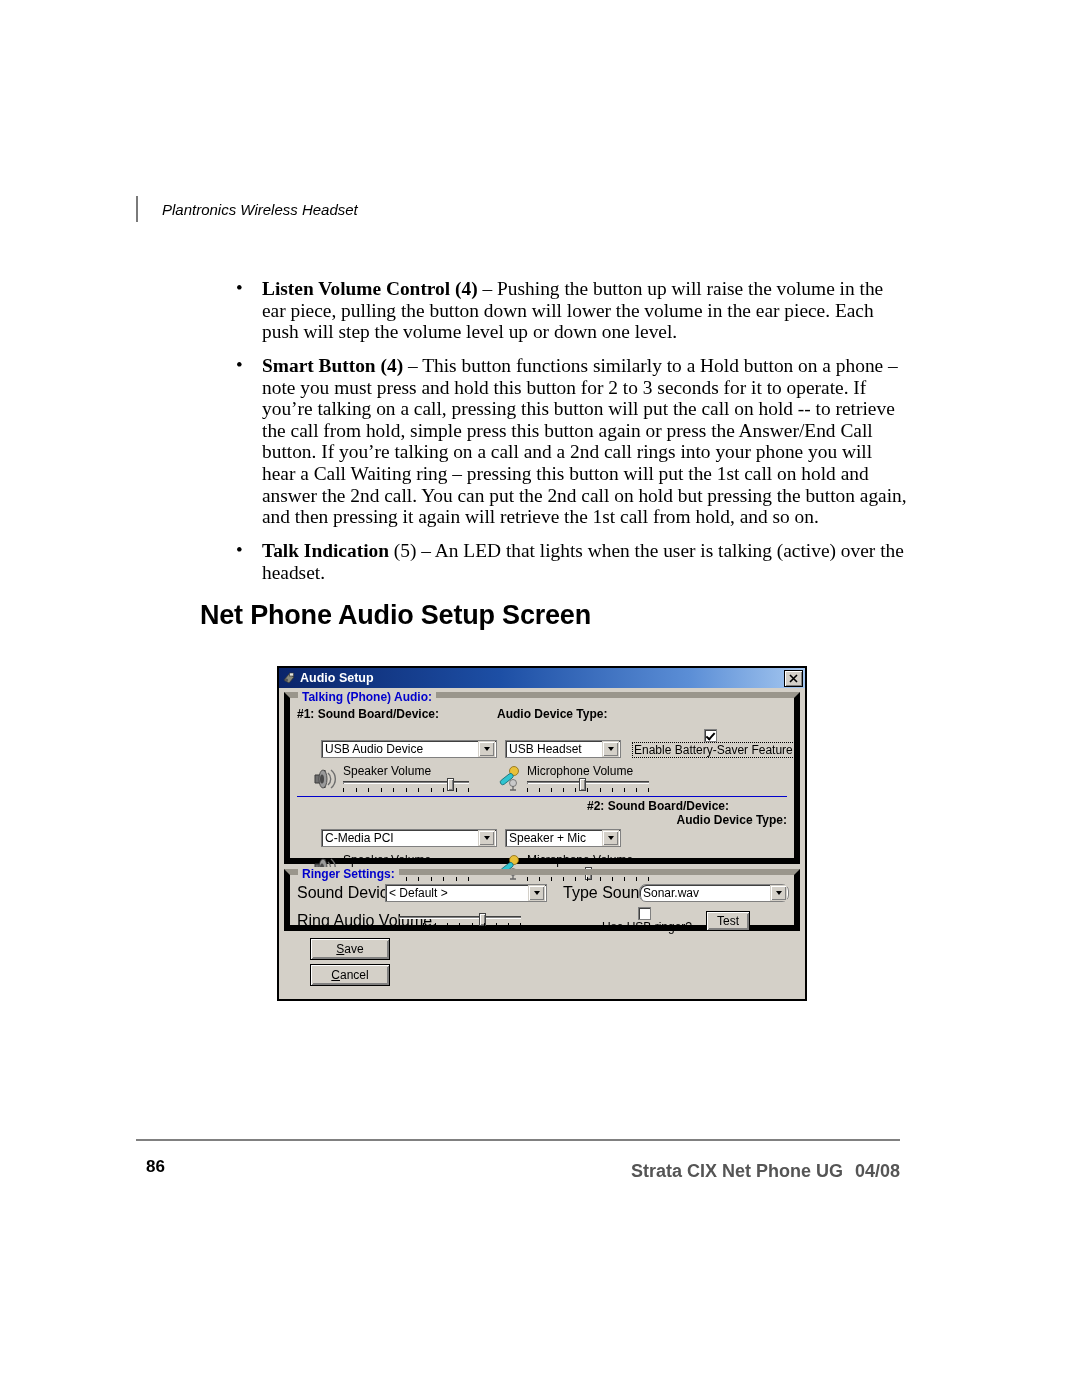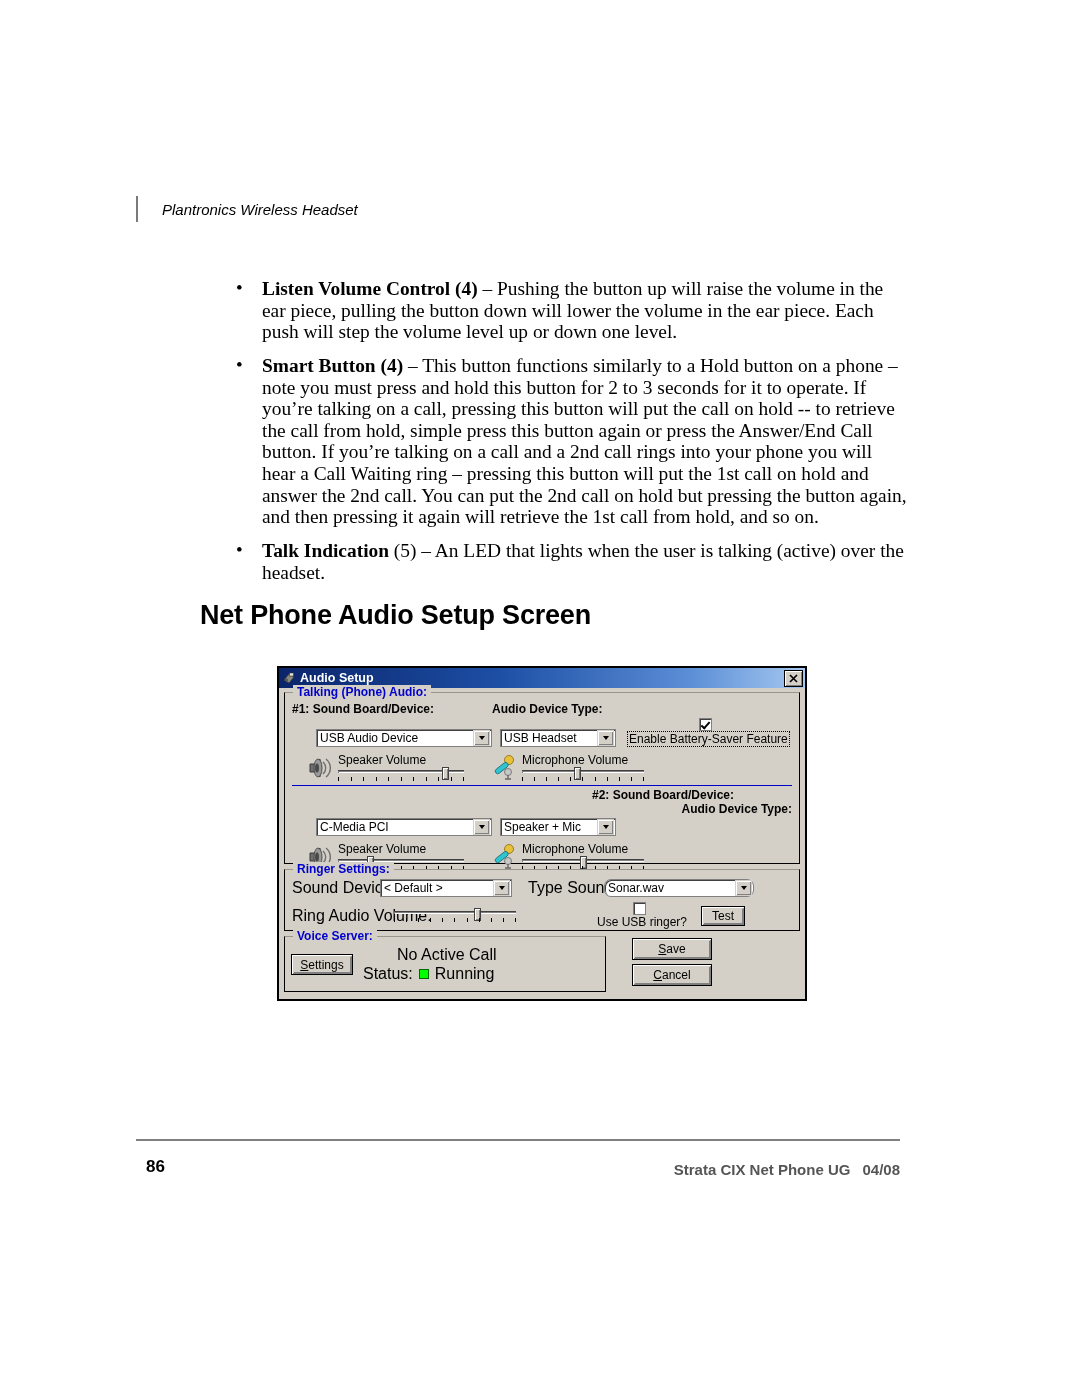--- a/index.html
+++ b/index.html
@@ -125,21 +125,21 @@
     font-weight: bold; font-size: 11px; line-height: 1;
     color: #000;
     cursor: default;
     flex: none;
   }
 
   .dlg-body { padding: 4px 5px 5px 5px; }
 
   
   .groupbox {
-    border: 1px solid #000000;
+    border: 6px solid #000000;
     border-top-color: #9a968c;
     position: relative;
     margin-bottom: 5px;
     padding: 9px 7px 6px 7px;
     box-sizing: border-box;
   }
   .groupbox > .legend {
     position: absolute;
     top: -8px; left: 8px;
     background: #d4d0c8;
@@ -293,21 +293,21 @@
     font-weight: bold;
     font-size: 17px;
     color: #000;
   }
   .footer-right {
     position: absolute;
     right: 180px;
     top: 1161px;
     font-family: "Liberation Sans", sans-serif;
     font-weight: bold;
-    font-size: 15px;
+    font-size: 18px;
     color: #555;
     white-space: nowrap;
   }
   .footer-right .date { margin-left: 12px; }
 </style>
 </head>
 <body>
 
 <div class="page-header">
   <div class="header-sub">Plantronics Wireless Headset</div>
@@ -352,21 +352,21 @@
   <div class="dlg-body">
 
     <div class="groupbox" style="height:172px;">
       <span class="legend">Talking (Phone) Audio:</span>
 
       <div class="row" style="align-items:flex-end;">
         <span class="lbl-bold" style="width:200px;">#1:  Sound Board/Device:</span>
         <span class="lbl-bold">Audio Device Type:</span>
       </div>
 
-      <div class="row" style="margin-top:2px;">
+      <div class="row" style="margin-top:8px;">
         <span style="width:24px;flex:none;"></span>
         <span class="combo" style="width:176px;flex:none;">
           <span class="val">USB Audio Device</span>
           <span class="arrow">
               <i></i>
             </span>
         </span>
         <span style="width:8px;flex:none;"></span>
         <span class="combo" style="width:116px;flex:none;">
           <span class="val">USB Headset</span>
@@ -536,21 +536,21 @@
           </span>
         </span>
       </div>
     </div>
 
     <div class="groupbox" style="height:62px;">
       <span class="legend">Ringer Settings:</span>
 
       <div class="row" style="align-items:center;">
         <span class="lbl" style="width:88px;flex:none;">Sound Device:</span>
-        <span class="combo" style="width:132px;flex:none;">
+        <span class="combo" style="width:162px;flex:none;">
           <span class="val">&lt; Default &gt;</span>
           <span class="arrow">
               <i></i>
             </span>
         </span>
         <span style="width:16px;flex:none;"></span>
         <span class="lbl" style="width:76px;flex:none;">Type Sound:</span>
         <span class="combo" style="width:150px;flex:none;border-radius:7px;">
           <span class="val">Sonar.wav</span>
           <span class="arrow">
@@ -585,39 +585,20 @@
         </span>
         <span style="width:14px;flex:none;"></span>
         <span class="btn" style="width:44px;height:20px;flex:none;">
           <span>Test</span>
         </span>
       </div>
     </div>
 
     <div class="row" style="align-items:flex-start;">
 
-      <div class="groupbox" style="width:322px;height:56px;flex:none;padding:9px 6px 4px 6px;margin-bottom:0;">
-        <span class="legend">Voice Server:</span>
-        <div class="row" style="align-items:center;">
-          <span class="btn" style="width:62px;height:21px;flex:none;">
-            <span><u>S</u>ettings</span>
-          </span>
-          <span style="width:10px;flex:none;"></span>
-          <span style="display:block;">
-            <span class="lbl" style="display:block;margin-left:34px;margin-bottom:1px;">No Active Call</span>
-            <span style="display:flex;align-items:center;">
-              <span class="lbl">Status:</span>
-              <span style="width:6px;flex:none;"></span>
-              <span class="led"></span>
-              <span style="width:6px;flex:none;"></span>
-              <span class="lbl">Running</span>
-            </span>
-          </span>
-        </div>
-      </div>
 
       <span style="width:26px;flex:none;"></span>
 
       <div style="display:block;padding-top:2px;">
         <span class="btn" style="width:80px;height:22px;margin-bottom:4px;">
           <span><u>S</u>ave</span>
         </span>
         <span class="btn" style="width:80px;height:22px;">
           <span><u>C</u>ancel</span>
         </span>

